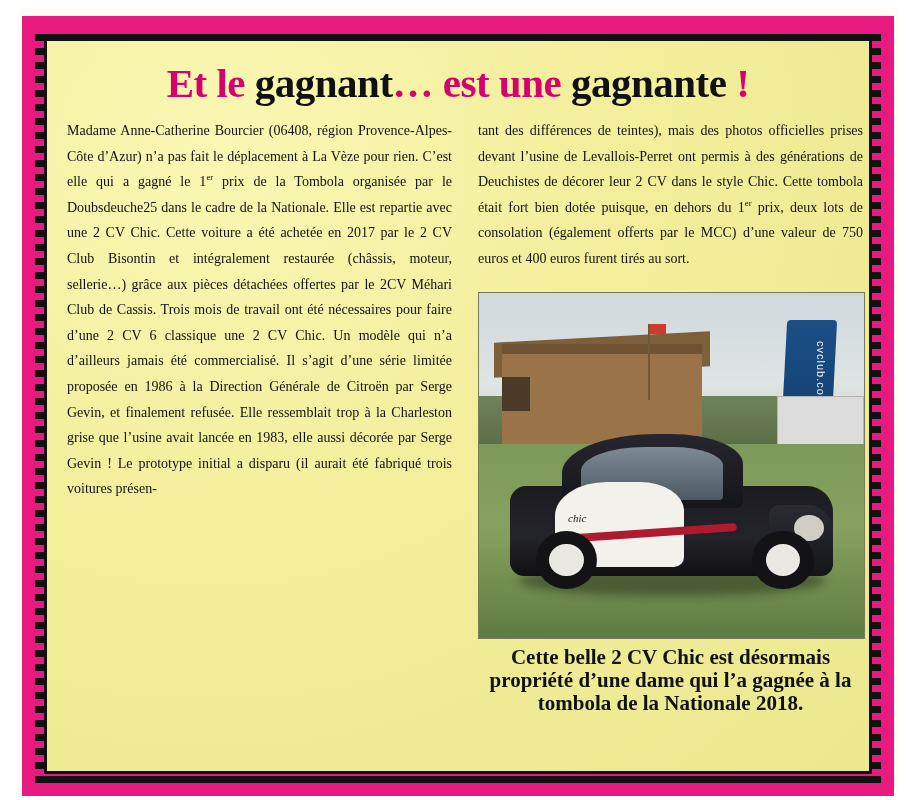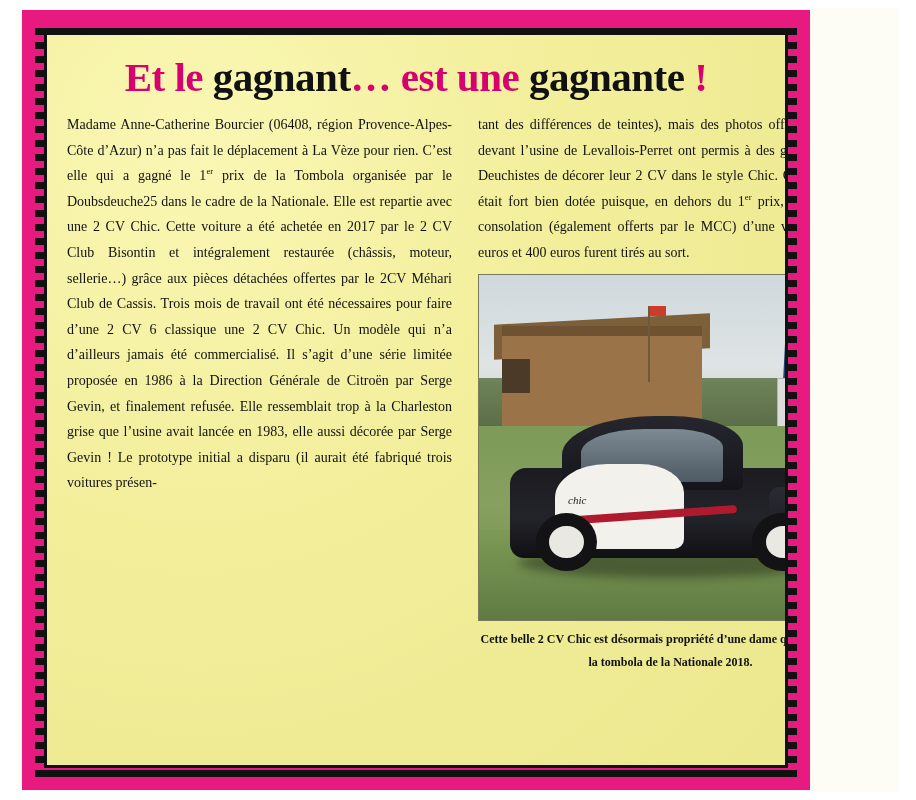--- a/index.html
+++ b/index.html
@@ -30,22 +30,22 @@
     top: 8px;
     width: 880px;
     height: 784px;
     background: #fdfdf5;
   }
 
   
   #frame {
     position: absolute;
     left: 22px;
-    top: 10px;
-    width: 788px;
+    top: 16px;
+    width: 872px;
     height: 780px;
     box-sizing: border-box;
     border: 13px solid #e8197f;
     background:
       repeating-linear-gradient(0deg,#111 0 7px,#e8197f 7px 14px);
     padding: 0;
   }
   #frame-inner {
     position: absolute;
     inset: 9px;
@@ -111,21 +111,21 @@
     margin: 0;
   }
   .body-text sup {
     font-size: 0.62em;
     vertical-align: super;
     line-height: 0;
   }
 
   
   .photo-wrap {
-    margin-top: 8px;
+    margin-top: 20px;
     width: 385px;
   }
   .photo {
     position: relative;
     width: 385px;
     height: 345px;
     overflow: hidden;
     border: 1px solid #7a7a5a;
     background: #6d8f55;
   }
@@ -283,21 +283,21 @@
     position: absolute; left: 2px; top: 0;
     width: 16px; height: 10px;
     background: #cf3b2a;
   }
 
   
   .caption {
     margin-top: 7px;
     font-family: "Liberation Serif", serif;
     font-weight: bold;
-    font-size: 12px;
+    font-size: 21px;
     line-height: 23px;
     color: #111111;
     text-align: center;
   }
 </style>
 </head>
 <body>
 
 <div id="page">
   <div id="scan"></div>

